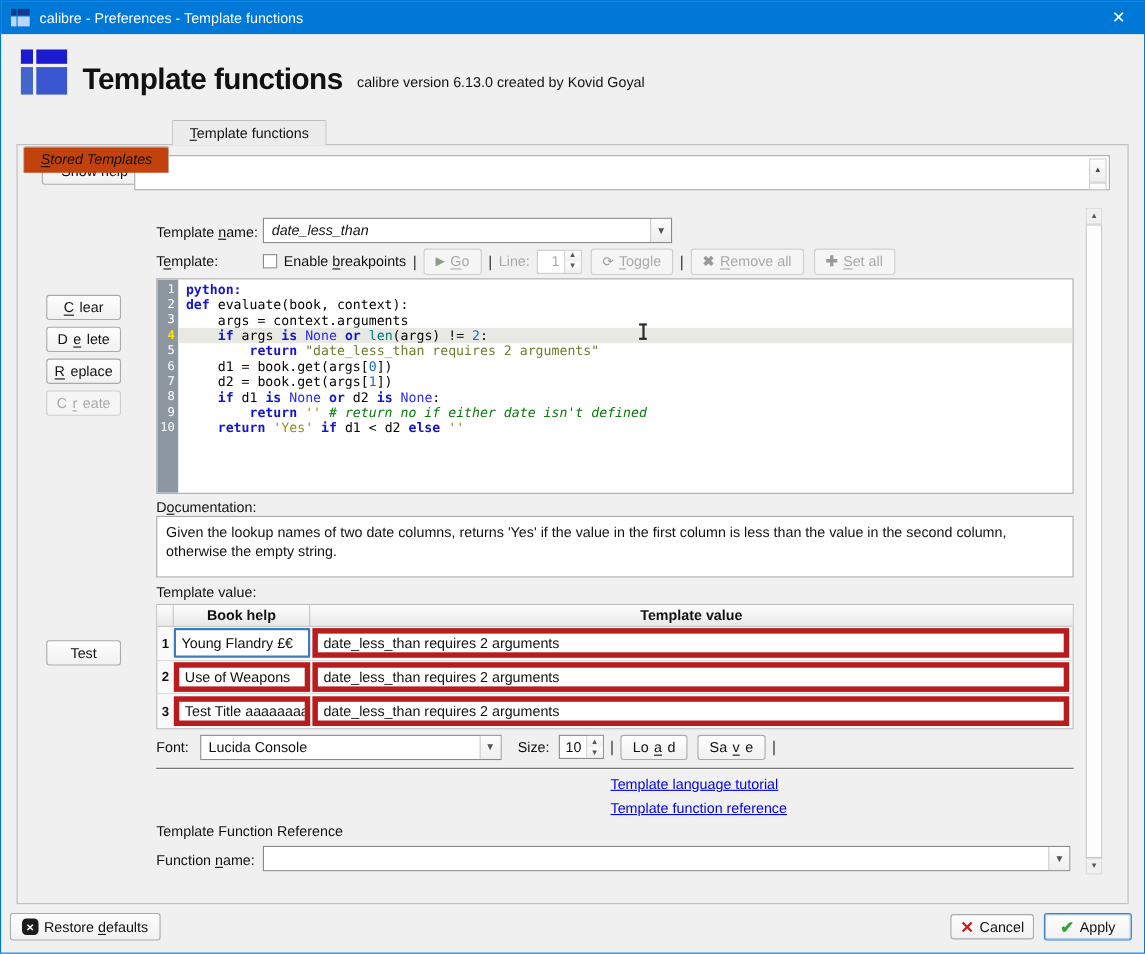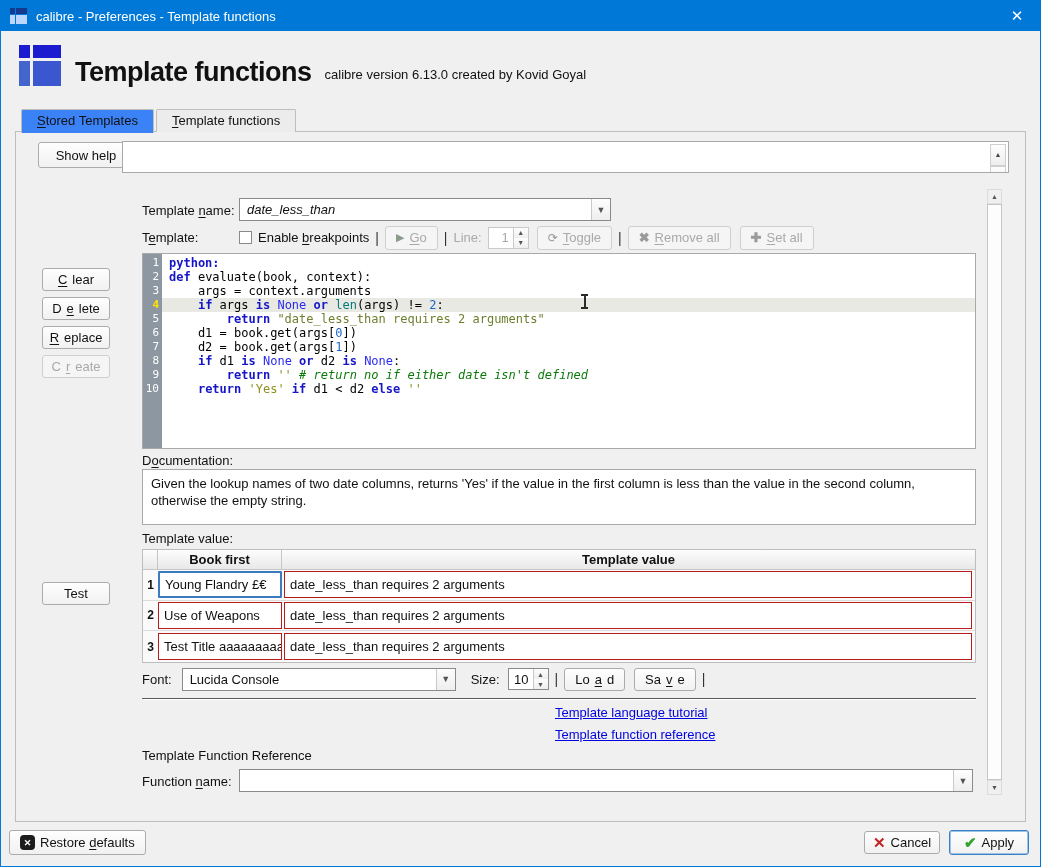--- a/index.html
+++ b/index.html
@@ -26,21 +26,21 @@
   .hicon i.a { background:#1b1bd0; }
   .hicon i.b { background:#1b1bd0; }
   .hicon i.c { background:#4466cc; }
   .hicon i.d { background:#3a57cf; }
   .htitle { font-size:27px; font-weight:bold; letter-spacing:-0.5px; line-height:1; }
   .hsub { font-size:13px; margin-left:13px; padding-bottom:4px; }
   
   .tabsbar { position:absolute; left:20px; top:108px; display:flex; z-index:3; }
   .tab { height:23px; padding:3px 15px 0 15px; border:1px solid #bdbdbd; border-bottom:none;
     background:#ececec; font-size:13px; margin-right:2px; border-radius:2px 2px 0 0; }
-  .tab.active { background:#3b82f6; height:24px; position:relative; }
+  .tab.active { background:#c2410c; font-style:italic; height:24px; position:relative;margin-top:24px; }
   .tab-pane { position:absolute; left:14px; right:14px; top:130px; bottom:44px;
     border:1px solid #bdbdbd; background:#f0f0f0; }
   
   .btn { display:inline-flex; align-items:center; justify-content:center; gap:5px;
     background:linear-gradient(#fefefe,#f1f1f1); border:1px solid #ababab; border-radius:3px;
     font-size:13px; color:#111; padding:0 10px; cursor:default; white-space:nowrap; }
   .btn.disabled { color:#a9a9a9; border-color:#cfcfcf; background:#f5f5f5; }
   .combo { position:relative; background:#fff; border:1px solid #8a8a8a; height:23px;
     display:flex; align-items:center; padding:0 24px 0 7px; font-size:13px; }
   .combo .arrow { position:absolute; right:0; top:0; bottom:0; width:19px;
@@ -92,21 +92,21 @@
   .tvtable { position:absolute; left:126px; top:417px; width:834px; height:114px;
     border:1px solid #bdbdbd; background:#fafafa; display:flex; flex-direction:column; }
   .thead { display:flex; height:20px; background:linear-gradient(#fdfdfd,#e8e8e8);
     border-bottom:1px solid #c6c6c6; font-weight:bold; font-size:13px; }
   .thead .c0 { width:15px; border-right:1px solid #c6c6c6; }
   .thead .c1 { width:124px; border-right:1px solid #c6c6c6; display:flex; align-items:center; justify-content:center; }
   .thead .c2 { flex:1; display:flex; align-items:center; justify-content:center; }
   .trow { display:flex; height:31px; align-items:center; border-bottom:1px solid #dcdcdc; }
   .trow:last-child { border-bottom:none; }
   .trow .rn { width:15px; text-align:center; font-weight:bold; font-size:12px; }
-  .cellbox { background:#fff; border:1px solid #b91c1c; height:27px; display:flex;
+  .cellbox { background:#fff; border:5px solid #b91c1c; height:27px; display:flex;
     align-items:center; padding:0 5px; font-size:13px; overflow:hidden; white-space:nowrap; }
   .trow .ct { width:124px; margin-right:2px; }
   .trow .cv { flex:1; margin-right:3px; }
   .trow .ct.focused { border:2px solid #3d7bbf; border-radius:1px; }
   
   .fontrow { position:absolute; left:126px; top:535px; height:24px; display:flex; align-items:center; }
   .hrule { position:absolute; left:126px; top:566px; width:834px; height:2px;
     border-top:1px solid #5a5a5a; border-bottom:1px solid #fff; }
   .linkcol { position:absolute; left:539px; top:573px; display:flex; flex-direction:column; gap:7px; }
   .linkcol a { color:#0000e0; text-decoration:underline; font-size:13px; }
@@ -265,21 +265,21 @@
 
   <span class="lbl pane-abs" style="left:126px;top:321px;">D<u>o</u>cumentation:</span>
   <div class="docbox">
     <span>Given the lookup names of two date columns, returns 'Yes' if the value in the first column is less than the value in the second column, otherwise the empty string.</span>
   </div>
 
   <span class="lbl pane-abs" style="left:126px;top:399px;">Template value:</span>
   <div class="tvtable">
     <div class="thead">
       <span class="c0"></span>
-      <span class="c1">Book first</span>
+      <span class="c1">Book help</span>
       <span class="c2">Template value</span>
     </div>
     <div class="trow">
       <span class="rn">1</span>
       <span class="cellbox ct focused">Young Flandry £€</span>
       <span class="cellbox cv">date_less_than requires 2 arguments</span>
     </div>
     <div class="trow">
       <span class="rn">2</span>
       <span class="cellbox ct">Use of Weapons</span>

